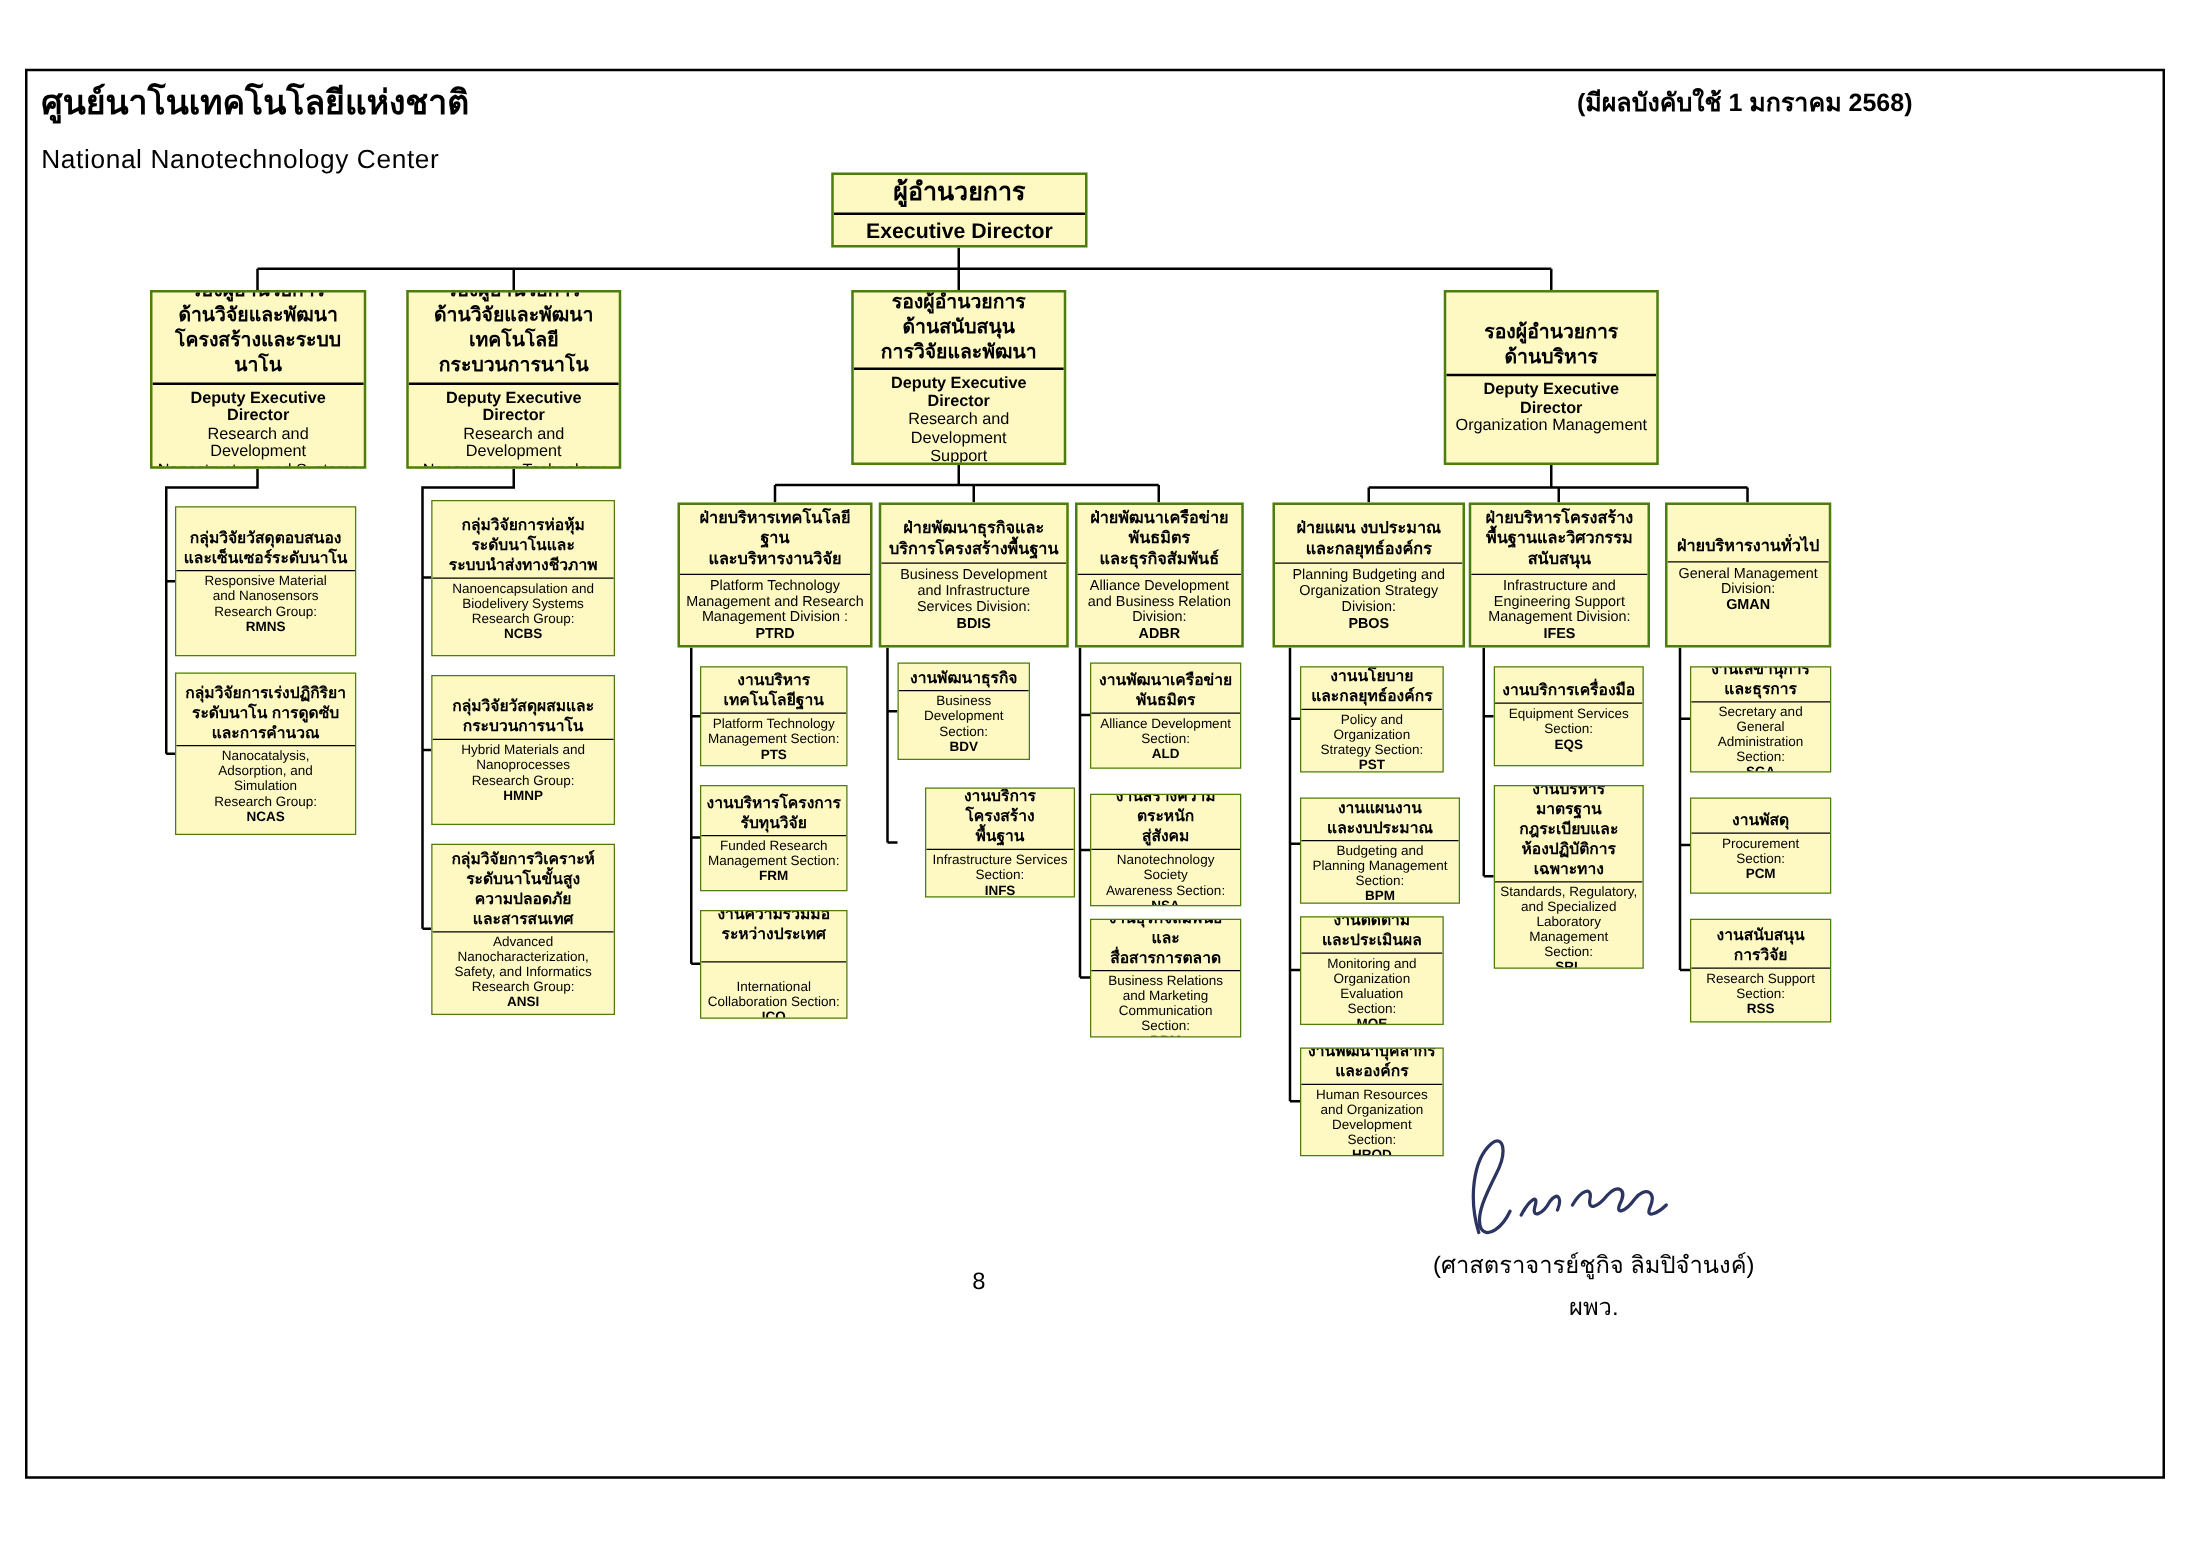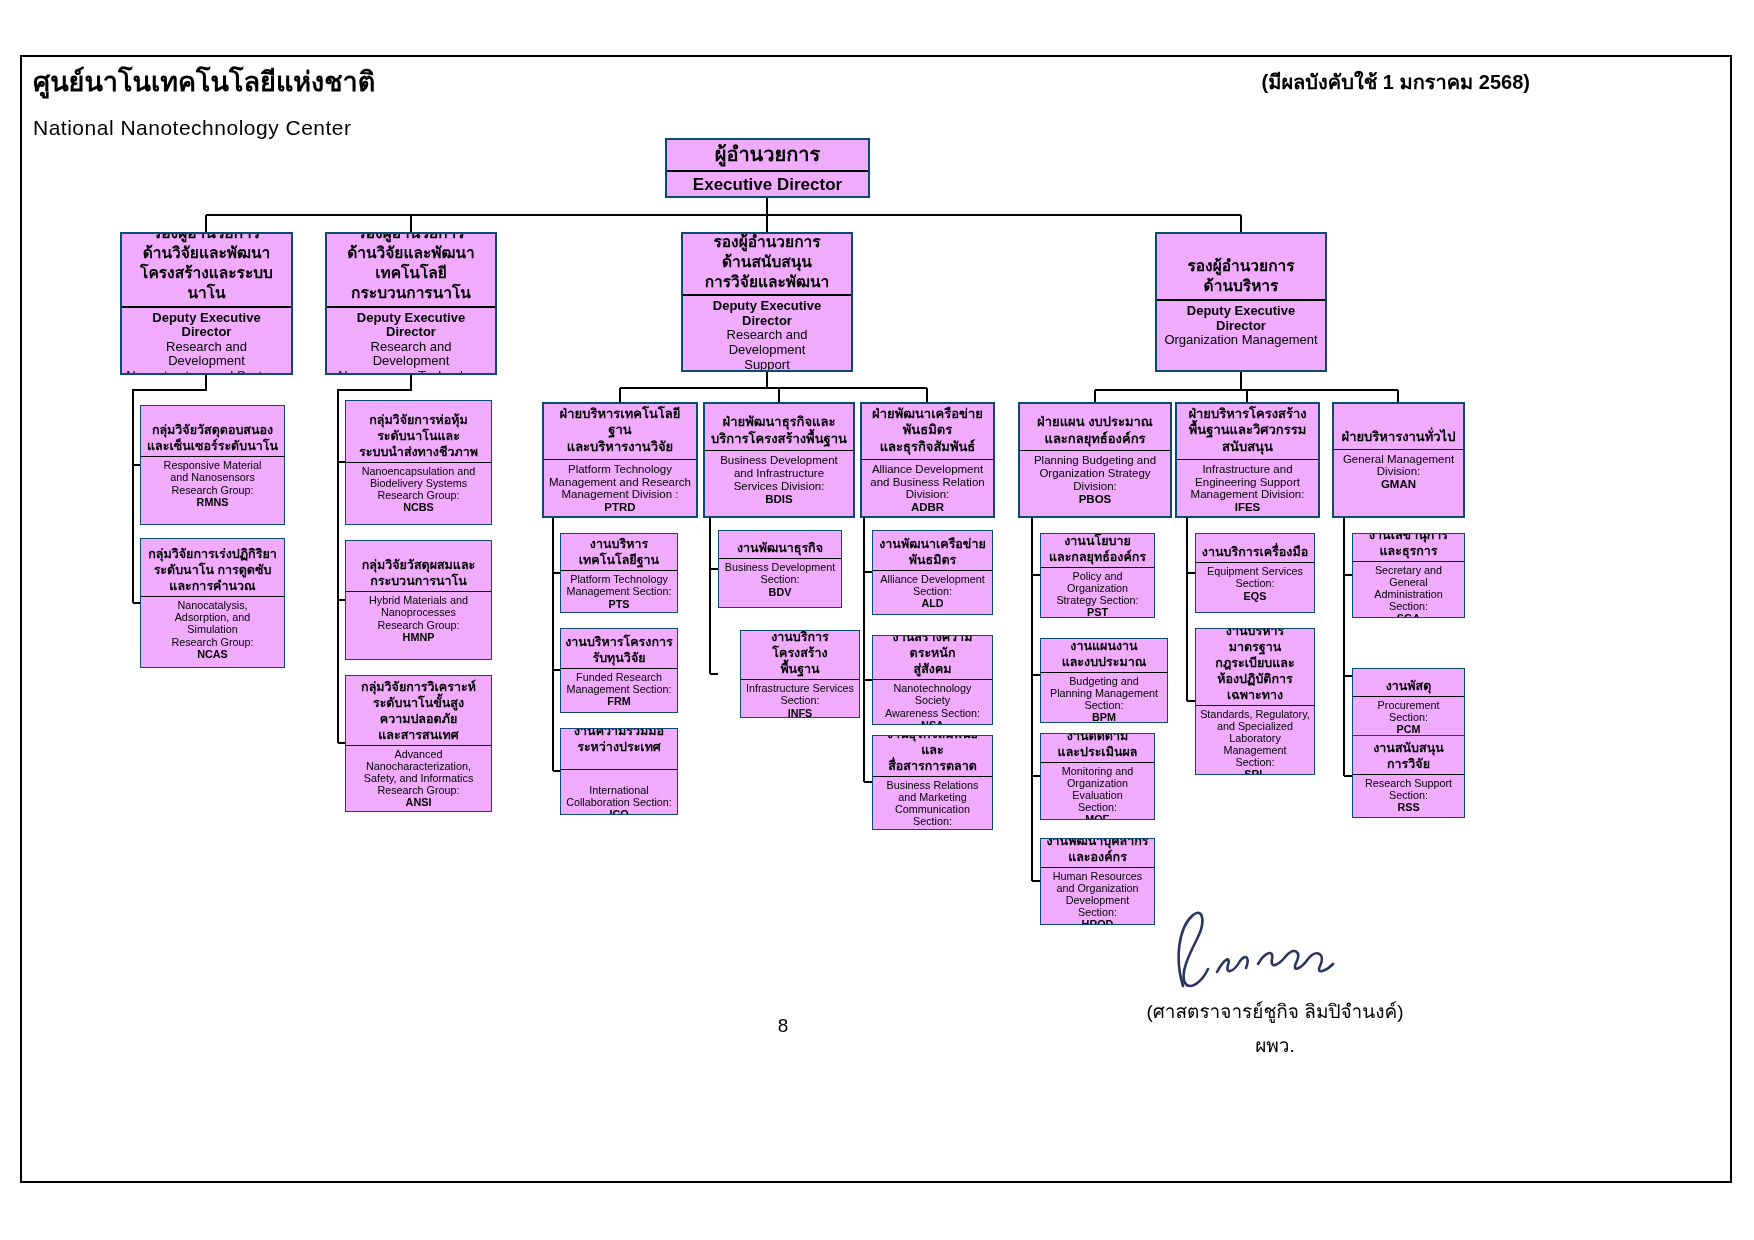--- a/index.html
+++ b/index.html
@@ -12,22 +12,22 @@
     position:absolute; left:20px; top:55px; width:1712px; height:1128px;
     border:2px solid #000; box-sizing:border-box;
   }
   .title-th { position:absolute; left:33px; top:60px; font-size:27px; font-weight:700; }
   .title-en { position:absolute; left:33px; top:116px; font-size:21px; letter-spacing:0.5px; }
   .eff-date { position:absolute; left:1240px; top:66px; width:290px; text-align:right; font-size:20px; font-weight:700; }
 
   #connectors { position:absolute; left:0; top:0; width:1754px; height:1240px; pointer-events:none; }
 
   .box {
-    position:absolute; box-sizing:border-box; background:#f0abfc;
-    border:2px solid #0c4a6e; display:flex; flex-direction:column; justify-content:center;
+    position:absolute; box-sizing:border-box; background:#fef9c3;
+    border:2px solid #4d7c0f; display:flex; flex-direction:column; justify-content:center;
     text-align:center; overflow:hidden; padding:2px 4px;
   }
   .bx-th { white-space:pre-line; font-weight:700; line-height:1.28; overflow-wrap:anywhere; }
   .bx-div { border-top:2px solid #000; margin:3px -4px; }
   .bx-en { white-space:pre-line; line-height:1.12; }
   .en-bold { display:block; font-weight:700; white-space:pre-line; }
   .en-lines { display:block; white-space:pre-line; }
   .en-code { display:block; font-weight:700; }
 
   .exec .bx-th { font-size:20px; }
@@ -194,21 +194,21 @@
   </div>
 
   <div class="box division" style="left:703px;top:402px;width:152px;height:116px;">
     <div class="bx-th">ฝ่ายพัฒนาธุรกิจและ
 บริการโครงสร้างพื้นฐาน</div>
     <div class="bx-div"></div>
     <div class="bx-en"><span class="en-lines">Business Development
 and Infrastructure
 Services Division:</span><span class="en-code">BDIS</span></div>
   </div>
-  <div class="box section" style="left:718px;top:530px;width:124px;height:78px;">
+  <div class="box section" style="left:718px;top:530px;width:106px;height:78px;">
     <div class="bx-th">งานพัฒนาธุรกิจ</div>
     <div class="bx-div"></div>
     <div class="bx-en"><span class="en-lines">Business Development
 Section:</span><span class="en-code">BDV</span></div>
   </div>
   <div class="box section" style="left:740px;top:630px;width:120px;height:88px;">
     <div class="bx-th">งานบริการโครงสร้าง
 พื้นฐาน</div>
     <div class="bx-div"></div>
     <div class="bx-en"><span class="en-lines">Infrastructure Services
@@ -320,21 +320,21 @@
 Division:</span><span class="en-code">GMAN</span></div>
   </div>
   <div class="box section" style="left:1352px;top:533px;width:113px;height:85px;">
     <div class="bx-th">งานเลขานุการ
 และธุรการ</div>
     <div class="bx-div"></div>
     <div class="bx-en"><span class="en-lines">Secretary and
 General Administration
 Section:</span><span class="en-code">SGA</span></div>
   </div>
-  <div class="box section" style="left:1352px;top:638px;width:113px;height:77px;margin-top:30px;">
+  <div class="box section" style="left:1352px;top:638px;width:113px;height:77px;">
     <div class="bx-th">งานพัสดุ</div>
     <div class="bx-div"></div>
     <div class="bx-en"><span class="en-lines">Procurement Section:</span><span class="en-code">PCM</span></div>
   </div>
   <div class="box section" style="left:1352px;top:735px;width:113px;height:83px;">
     <div class="bx-th">งานสนับสนุน
 การวิจัย</div>
     <div class="bx-div"></div>
     <div class="bx-en"><span class="en-lines">Research Support
 Section:</span><span class="en-code">RSS</span></div>

